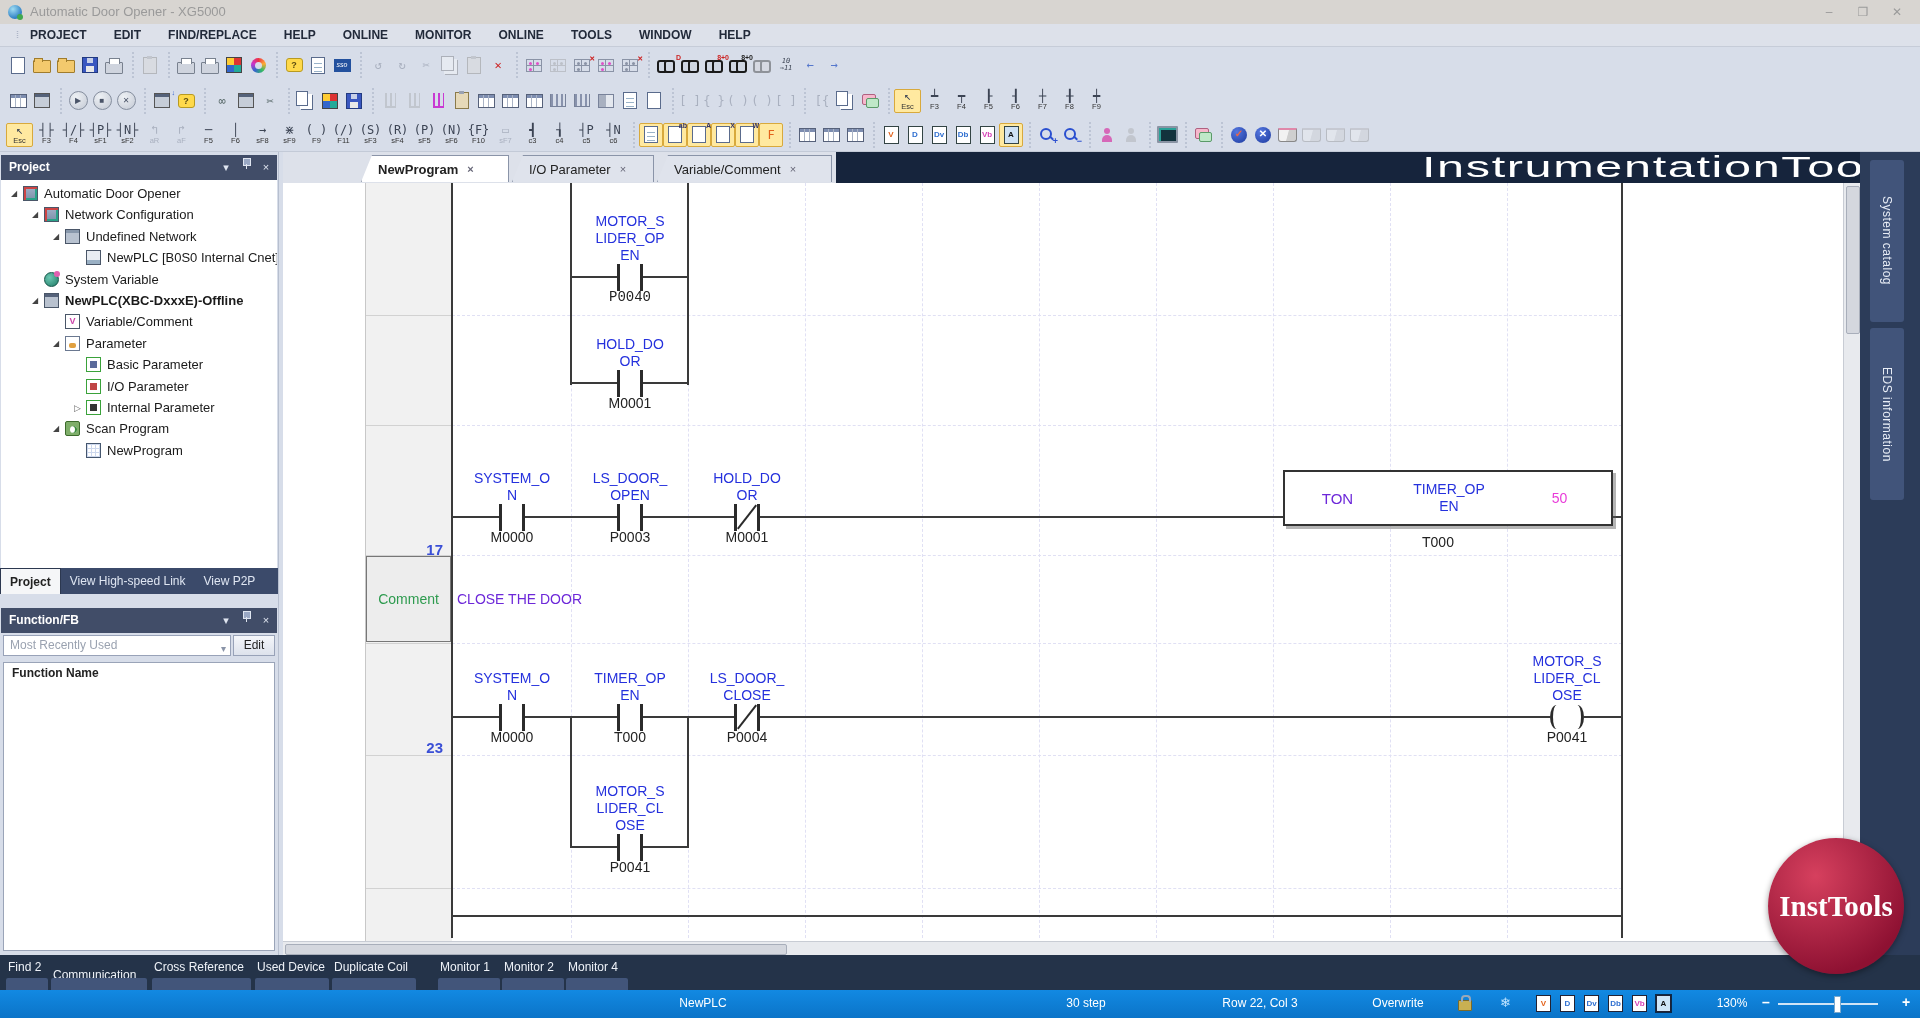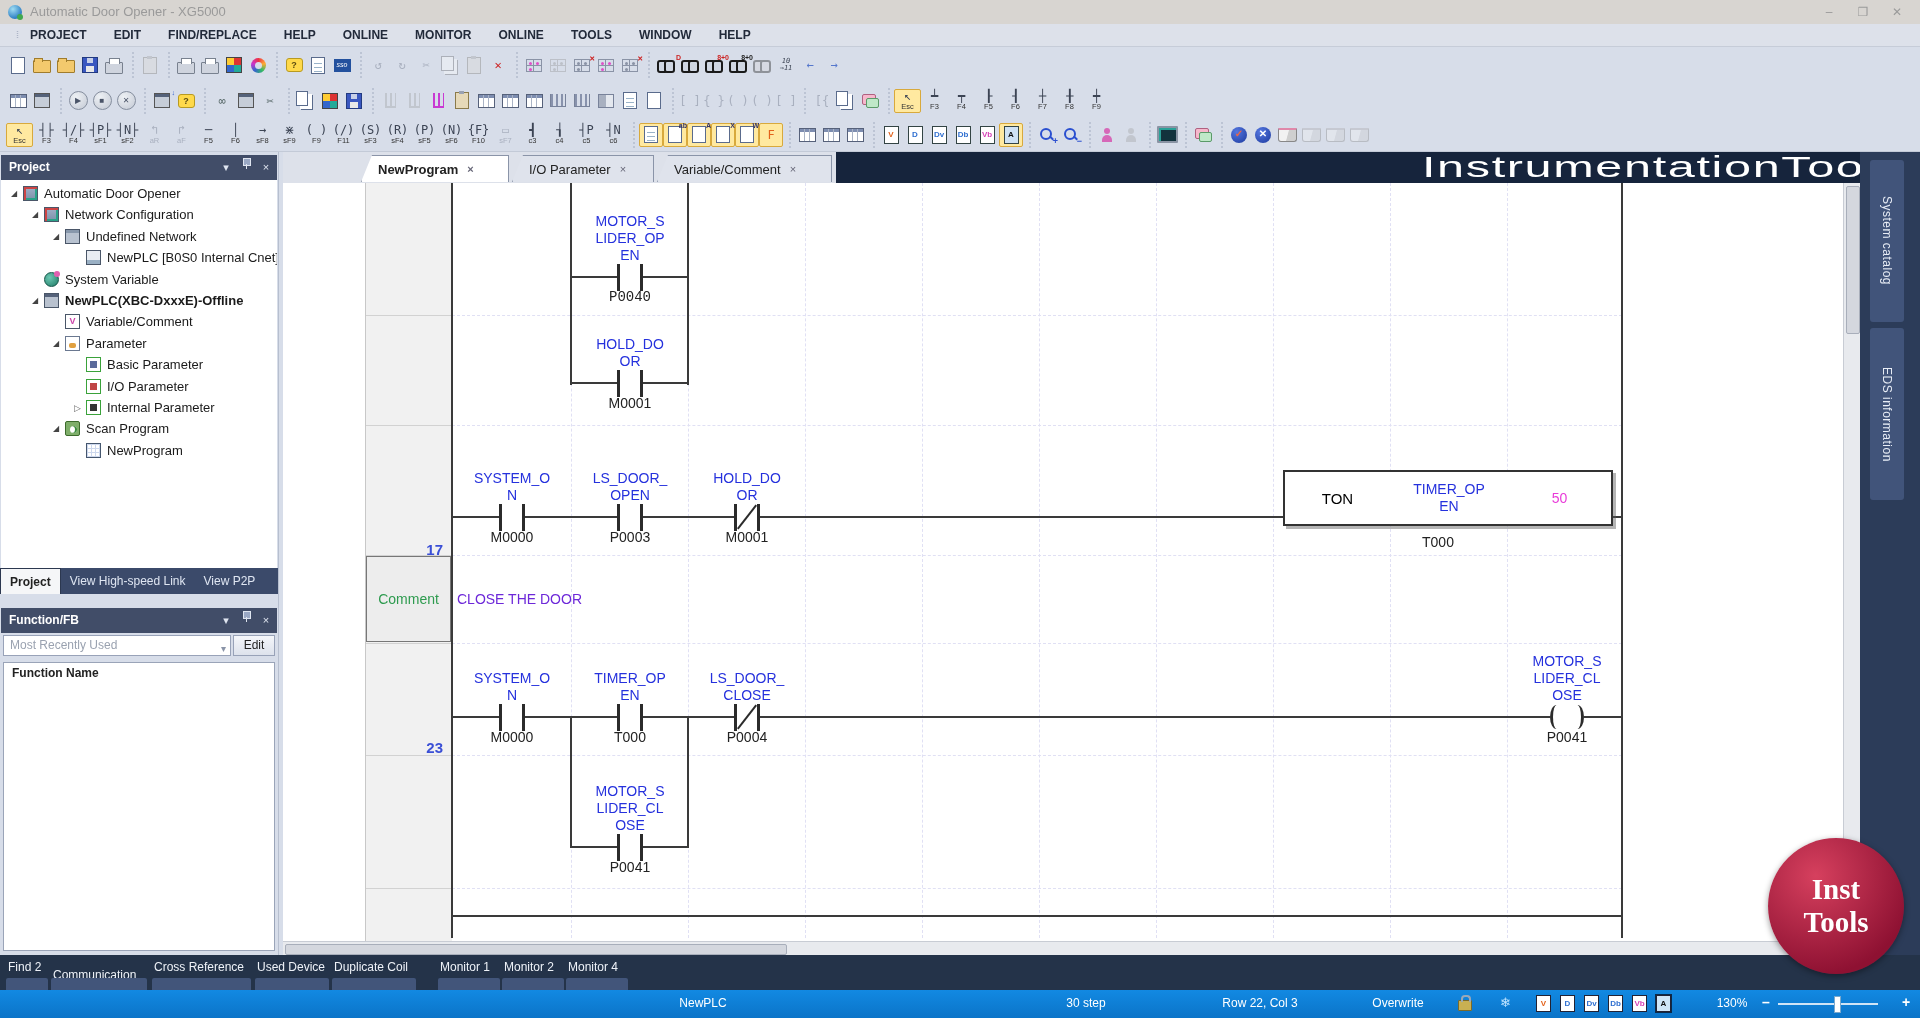--- a/index.html
+++ b/index.html
@@ -160,21 +160,21 @@
   .wire{position:absolute;background:#3a3a3a;}
   .cmask{position:absolute;background:#fff;}
   .cbar{position:absolute;width:3px;height:27px;background:#2b2b2b;}
   .cslash{position:absolute;width:2px;height:30px;background:#2b2b2b;transform:rotate(38deg);}
   .lad-label{position:absolute;width:132px;text-align:center;font-size:14px;line-height:17px;color:#2531dd;white-space:pre-line;}
   .lad-addr{position:absolute;width:120px;text-align:center;font-size:14px;color:#222;}
   .coilarc{position:absolute;width:13px;height:24px;box-sizing:border-box;}
   .coilarc.l{border-left:3px solid #2b2b2b;border-radius:50%;}
   .coilarc.r{border-right:3px solid #2b2b2b;border-radius:50%;}
   #tonblock{position:absolute;background:#fff;border:2px solid #333;box-sizing:border-box;box-shadow:3px 3px 0 rgba(90,90,90,.45);}
-  #tonblock .op{position:absolute;left:0;top:0;width:105px;height:100%;display:flex;align-items:center;justify-content:center;font-size:15px;color:#000000;}
+  #tonblock .op{position:absolute;left:0;top:0;width:105px;height:100%;display:flex;align-items:center;justify-content:center;font-size:15px;color:#6d28d9;}
   #tonblock .tlbl{position:absolute;left:105px;top:0;width:118px;height:100%;display:flex;align-items:center;justify-content:center;
       font-size:14px;line-height:17px;color:#2531dd;white-space:pre-line;text-align:center;}
   #tonblock .tval{position:absolute;right:0;top:0;width:103px;height:100%;display:flex;align-items:center;justify-content:center;font-size:14px;color:#e93bd9;}
   .rungno{position:absolute;left:371px;width:72px;text-align:right;color:#3a4fd6;font-size:15px;font-weight:700;}
   #comment-cell{position:absolute;left:366px;top:556px;width:85px;height:86px;background:#ededed;border:1px solid #777;box-sizing:border-box;
       display:flex;align-items:center;justify-content:center;font-size:14px;color:#2e9b4f;}
   #comment-text{position:absolute;left:457px;top:556px;height:86px;display:flex;align-items:center;font-size:14px;color:#6d28d9;}
   
   #dock{position:absolute;left:0;top:955px;width:1920px;height:35px;background:#243349;}
   .dlabel{position:absolute;top:5px;font-size:12px;color:#eef2f8;white-space:nowrap;}
@@ -186,21 +186,21 @@
   .snow{position:absolute;left:1500px;top:5px;font-size:13px;color:#bfe3ff;}
   .sdoc{position:absolute;top:5px;width:15px;height:17px;background:#fff;border:1px solid #223;box-sizing:border-box;
         display:flex;align-items:center;justify-content:center;font-size:8px;font-weight:700;}
   .sdoc.active{background:#cfe6f8;outline:1px solid #0a2a4a;}
   #zoomtrack{position:absolute;left:1778px;top:13px;width:100px;height:2px;background:#cfe4f6;}
   #zoomthumb{position:absolute;left:1834px;top:6px;width:5px;height:15px;background:#fff;border:1px solid #7aa8cc;}
   .zbtn{position:absolute;top:4px;font-size:14px;font-weight:700;color:#fff;}
   
   #badge{position:absolute;left:1768px;top:838px;width:136px;height:136px;border-radius:50%;
      background:radial-gradient(circle at 35% 28%,#d6405e,#8e1132 75%);box-shadow:0 2px 6px rgba(0,0,0,.4);
-     display:flex;flex-direction:column;align-items:center;justify-content:center;z-index:50;}
+     display:flex;flex-direction:row;align-items:center;justify-content:center;z-index:50;}
   #badge div{color:#fff;font-family:"Liberation Serif",serif;font-weight:700;font-size:29px;line-height:33px;}
 </style>
 </head>
 <body>
 
 <div id="app" data-interactable="false">
 
   <div id="titlebar" data-interactable="false">
     <div id="applogo" data-interactable="false"></div>
     <div id="wintitle" data-interactable="false">Automatic Door Opener - XG5000</div>

